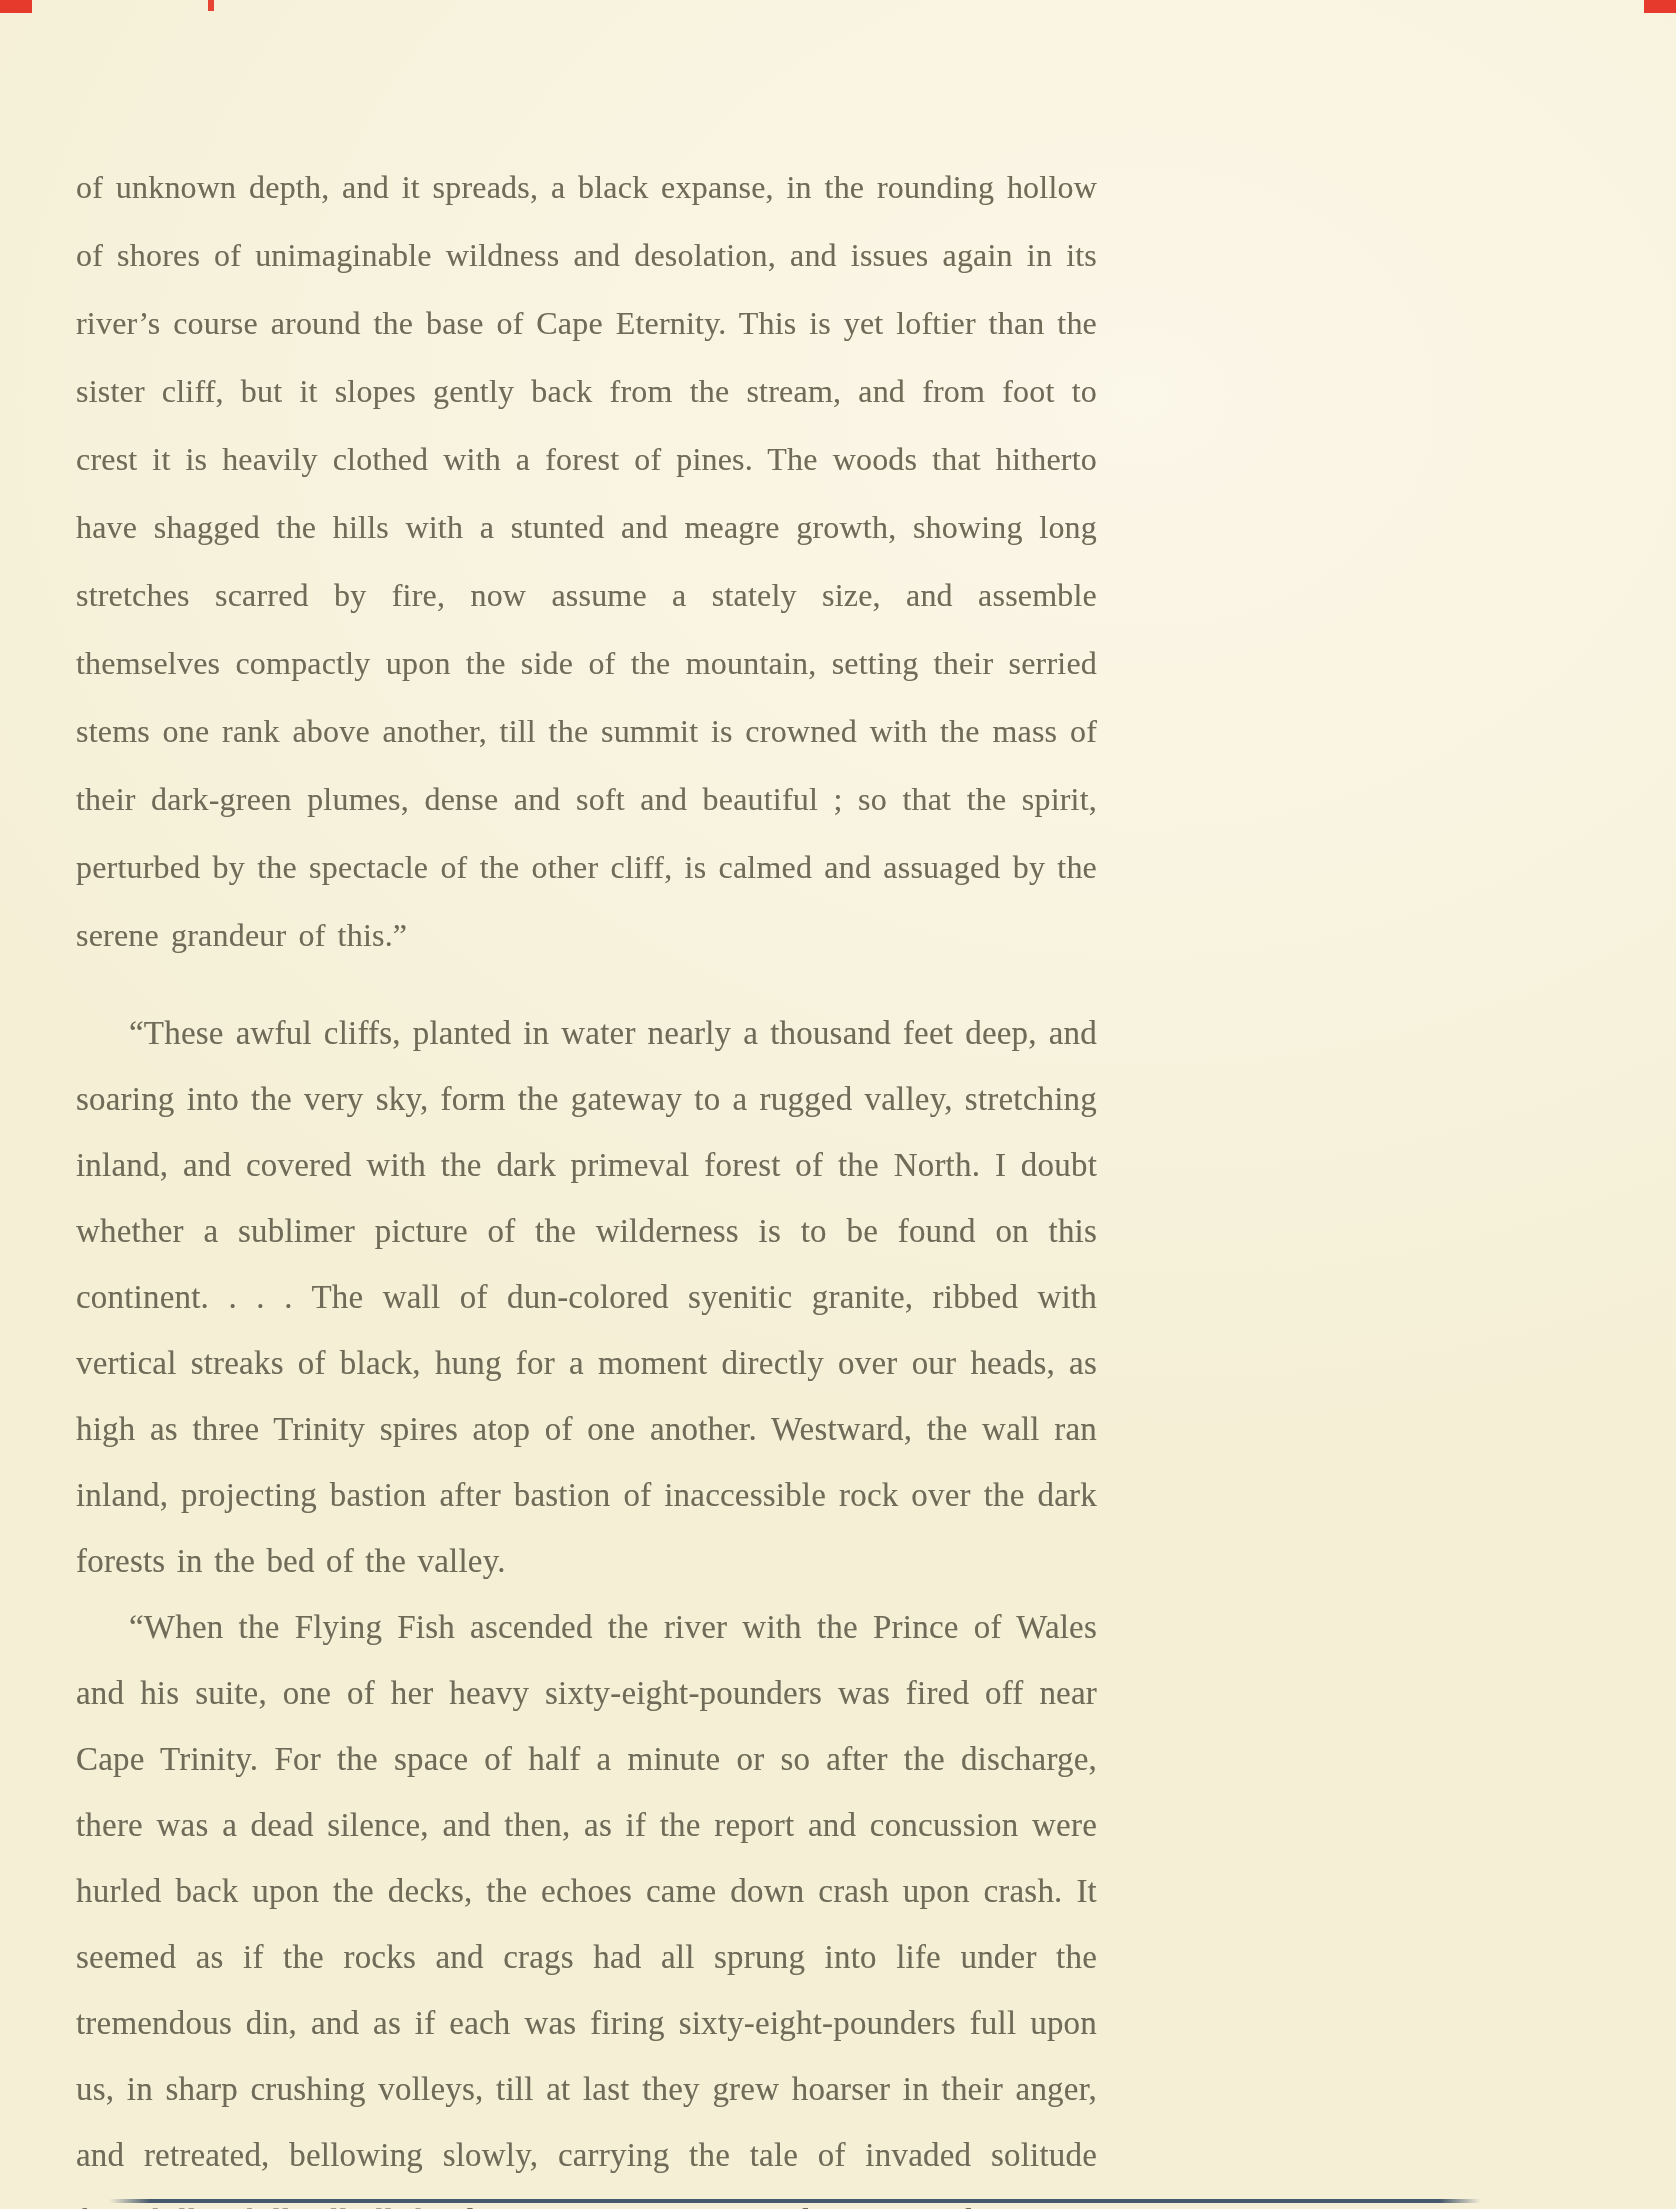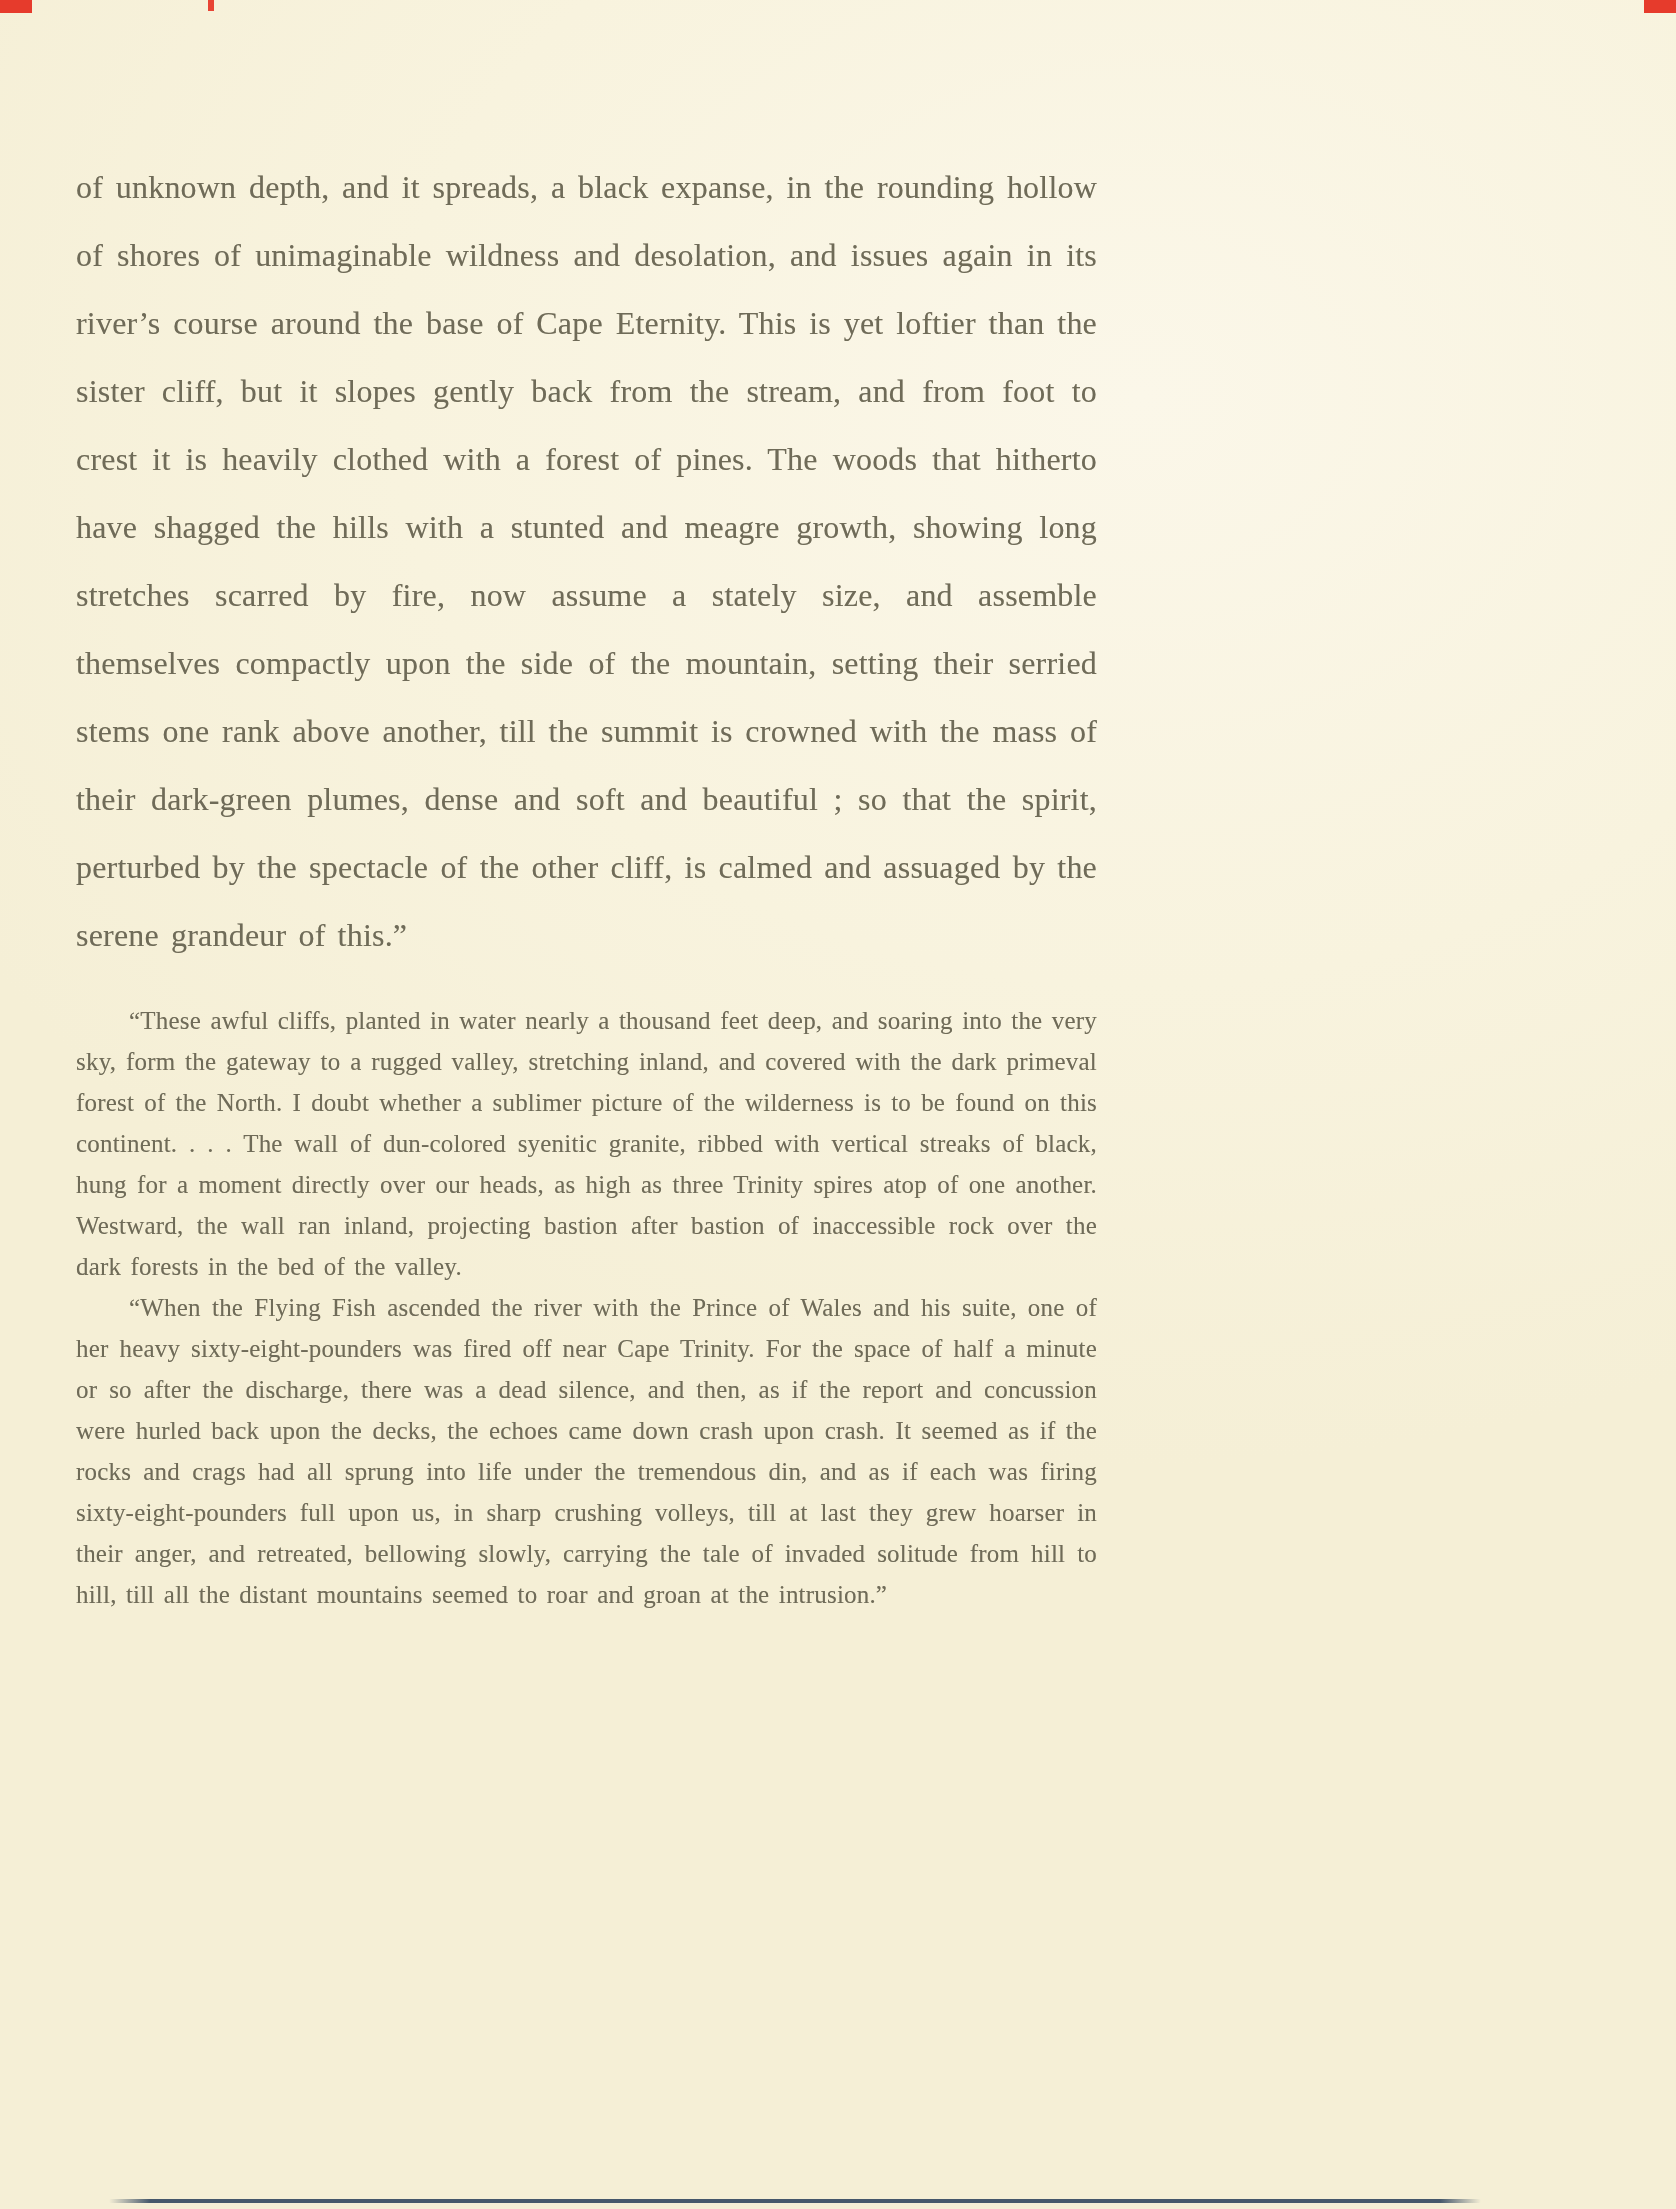--- a/index.html
+++ b/index.html
@@ -40,21 +40,21 @@
   }
 
   
   .text-col {
     position: absolute; left: 76px; top: 153px; width: 1021px;
     color: #6f6b58;
     text-shadow: 0 0 0.6px rgba(111,107,88,0.35);
   }
   .text-col p { margin: 0; text-align: justify; }
   .body-para    { font-size: 32px; line-height: 68px; word-spacing: 3.9px; letter-spacing: 0.2px; }
-  .extract-para { font-size: 25px; line-height: 41px; word-spacing: 2.9px; letter-spacing: 0.2px; }
+  .extract-para { font-size: 33px; line-height: 66px; word-spacing: 2.9px; letter-spacing: 0.2px; }
   .indent       { text-indent: 53px; }
   .gap-md       { margin-top: 31px !important; }
   .gap-lg       { margin-top: 39px !important; }
   .italic       { }
 </style>
 </head>
 <body>
 
 <div class="page">
 

